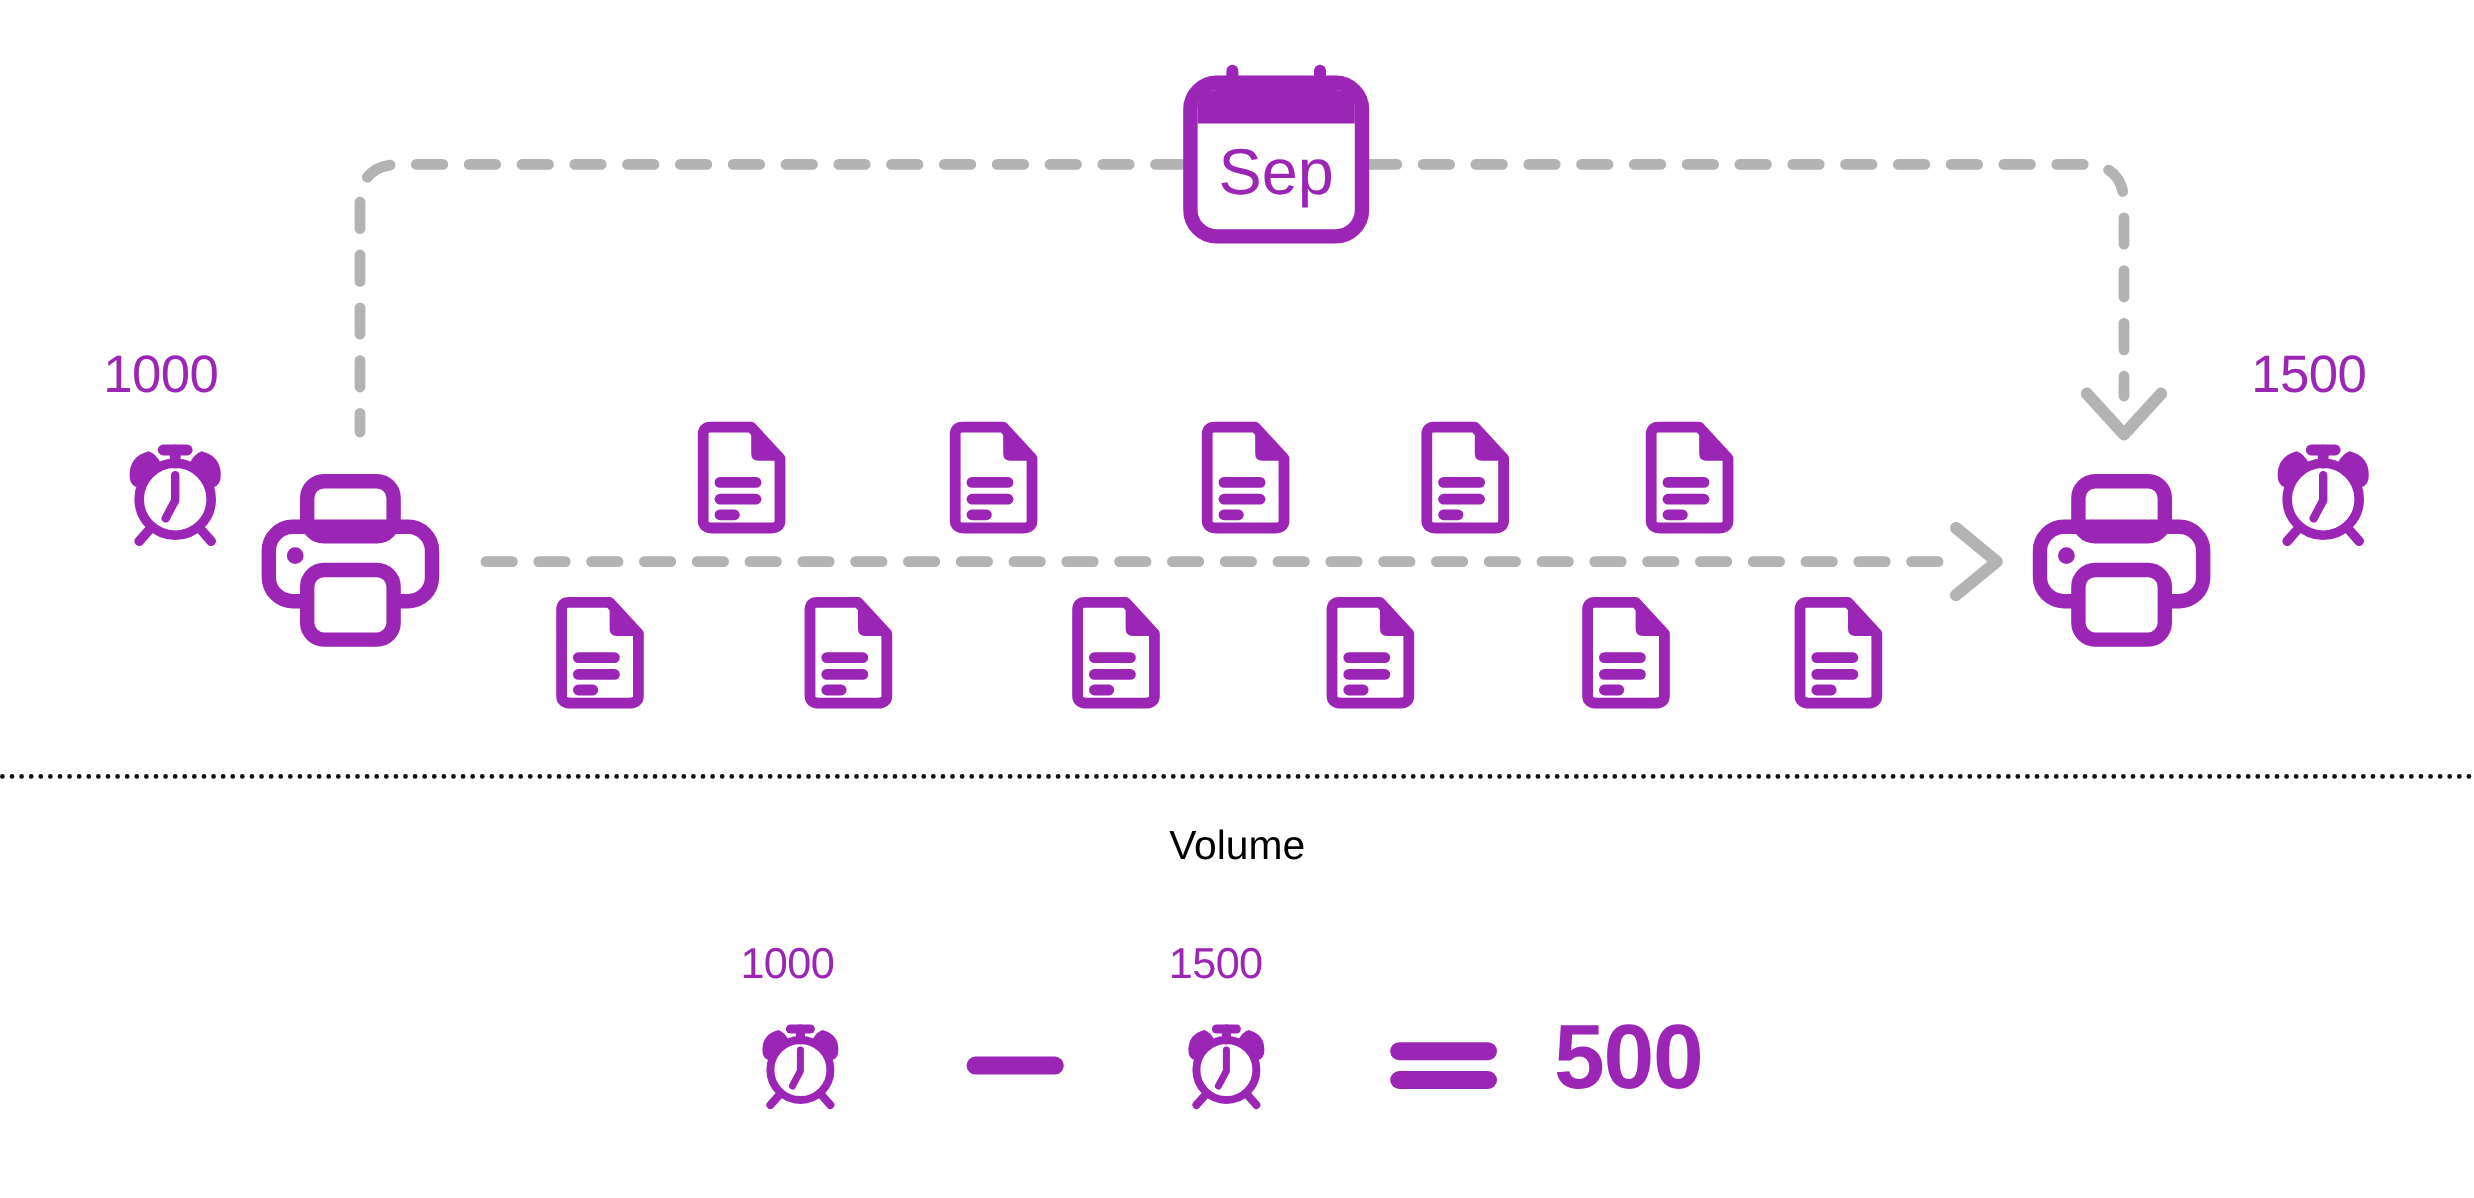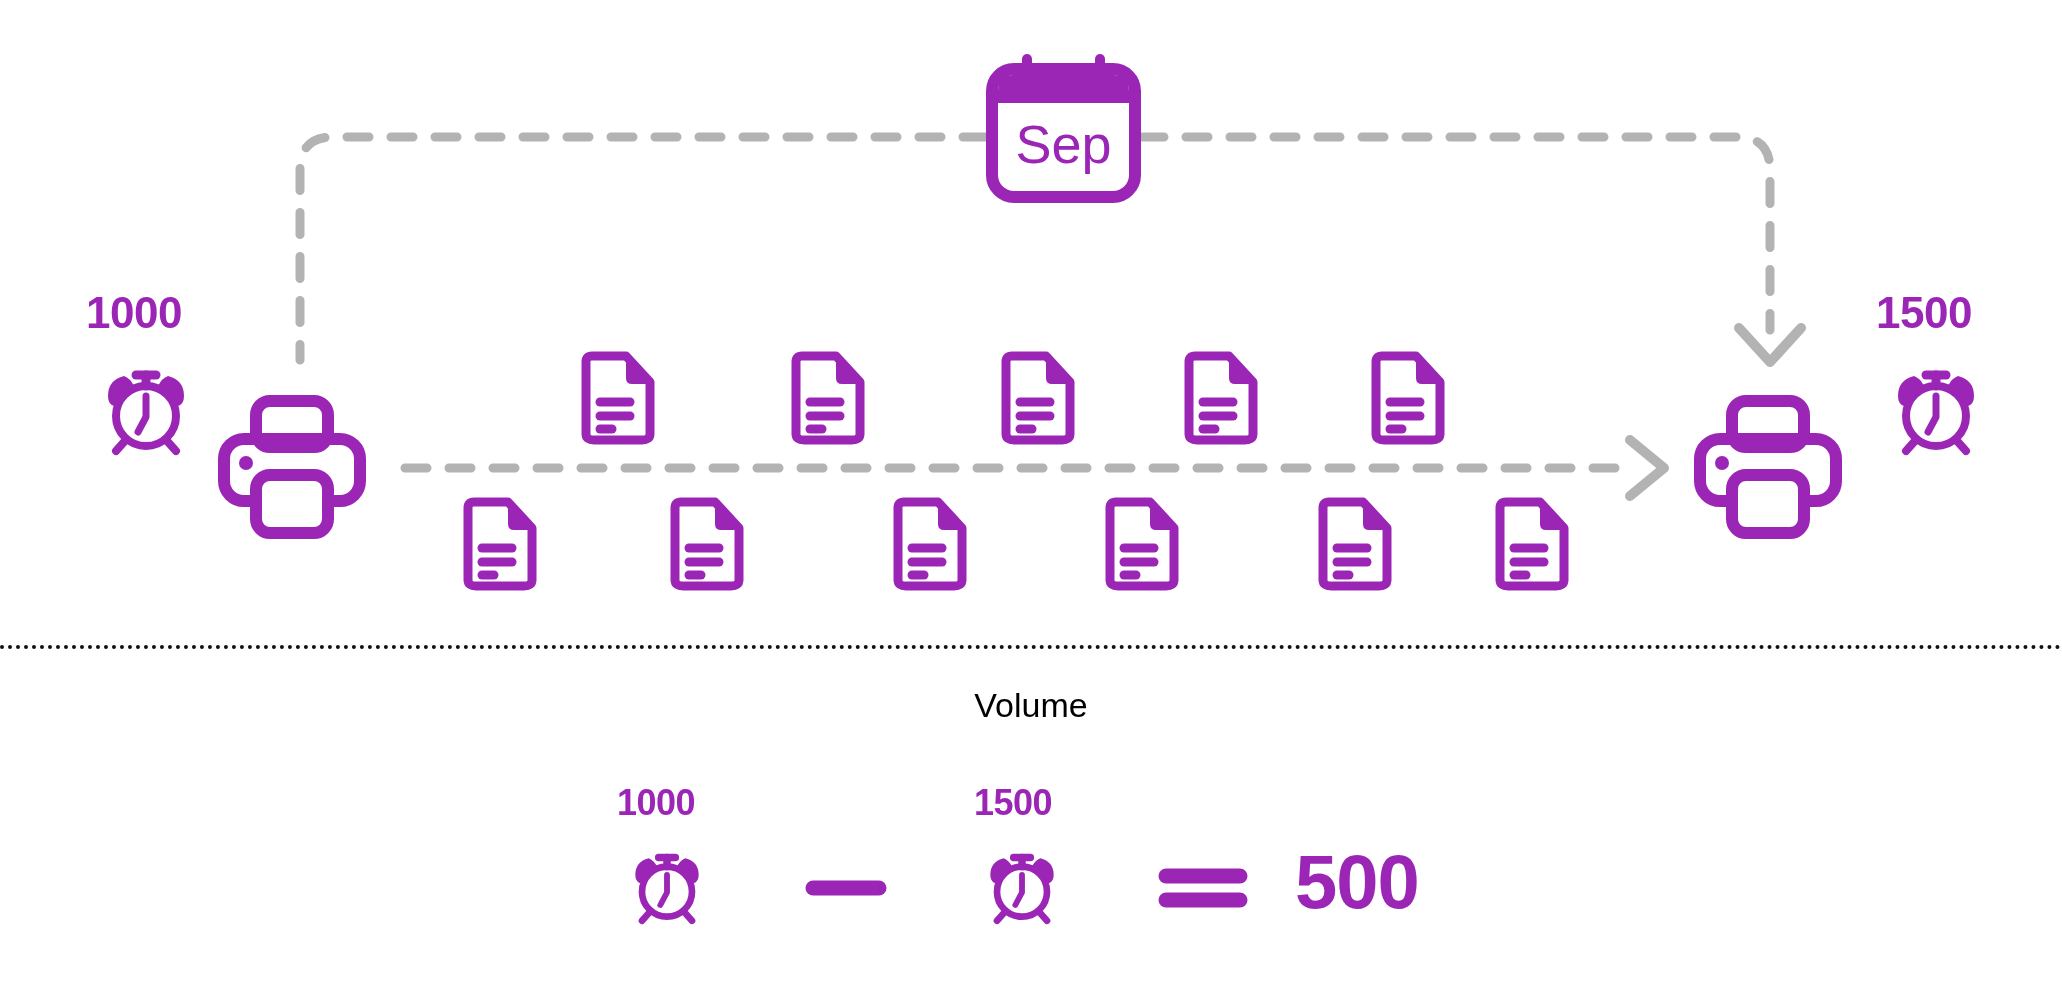--- a/index.html
+++ b/index.html
@@ -15,21 +15,21 @@
     width: 2062px;
     height: 998px;
     background: #ffffff;
     overflow: hidden;
   }
   .abs { position: absolute; }
 
   
   .num-label {
     font-family: "Liberation Sans", sans-serif;
-    font-weight: bold;
+    font-weight: normal;
     color: #9B26B6;
     letter-spacing: -0.5px;
     white-space: nowrap;
   }
   .num-top { font-size: 44px; }
   .num-eq  { font-size: 36px; }
   .num-result {
     font-size: 76px;
     font-weight: bold;
     color: #9B26B6;

